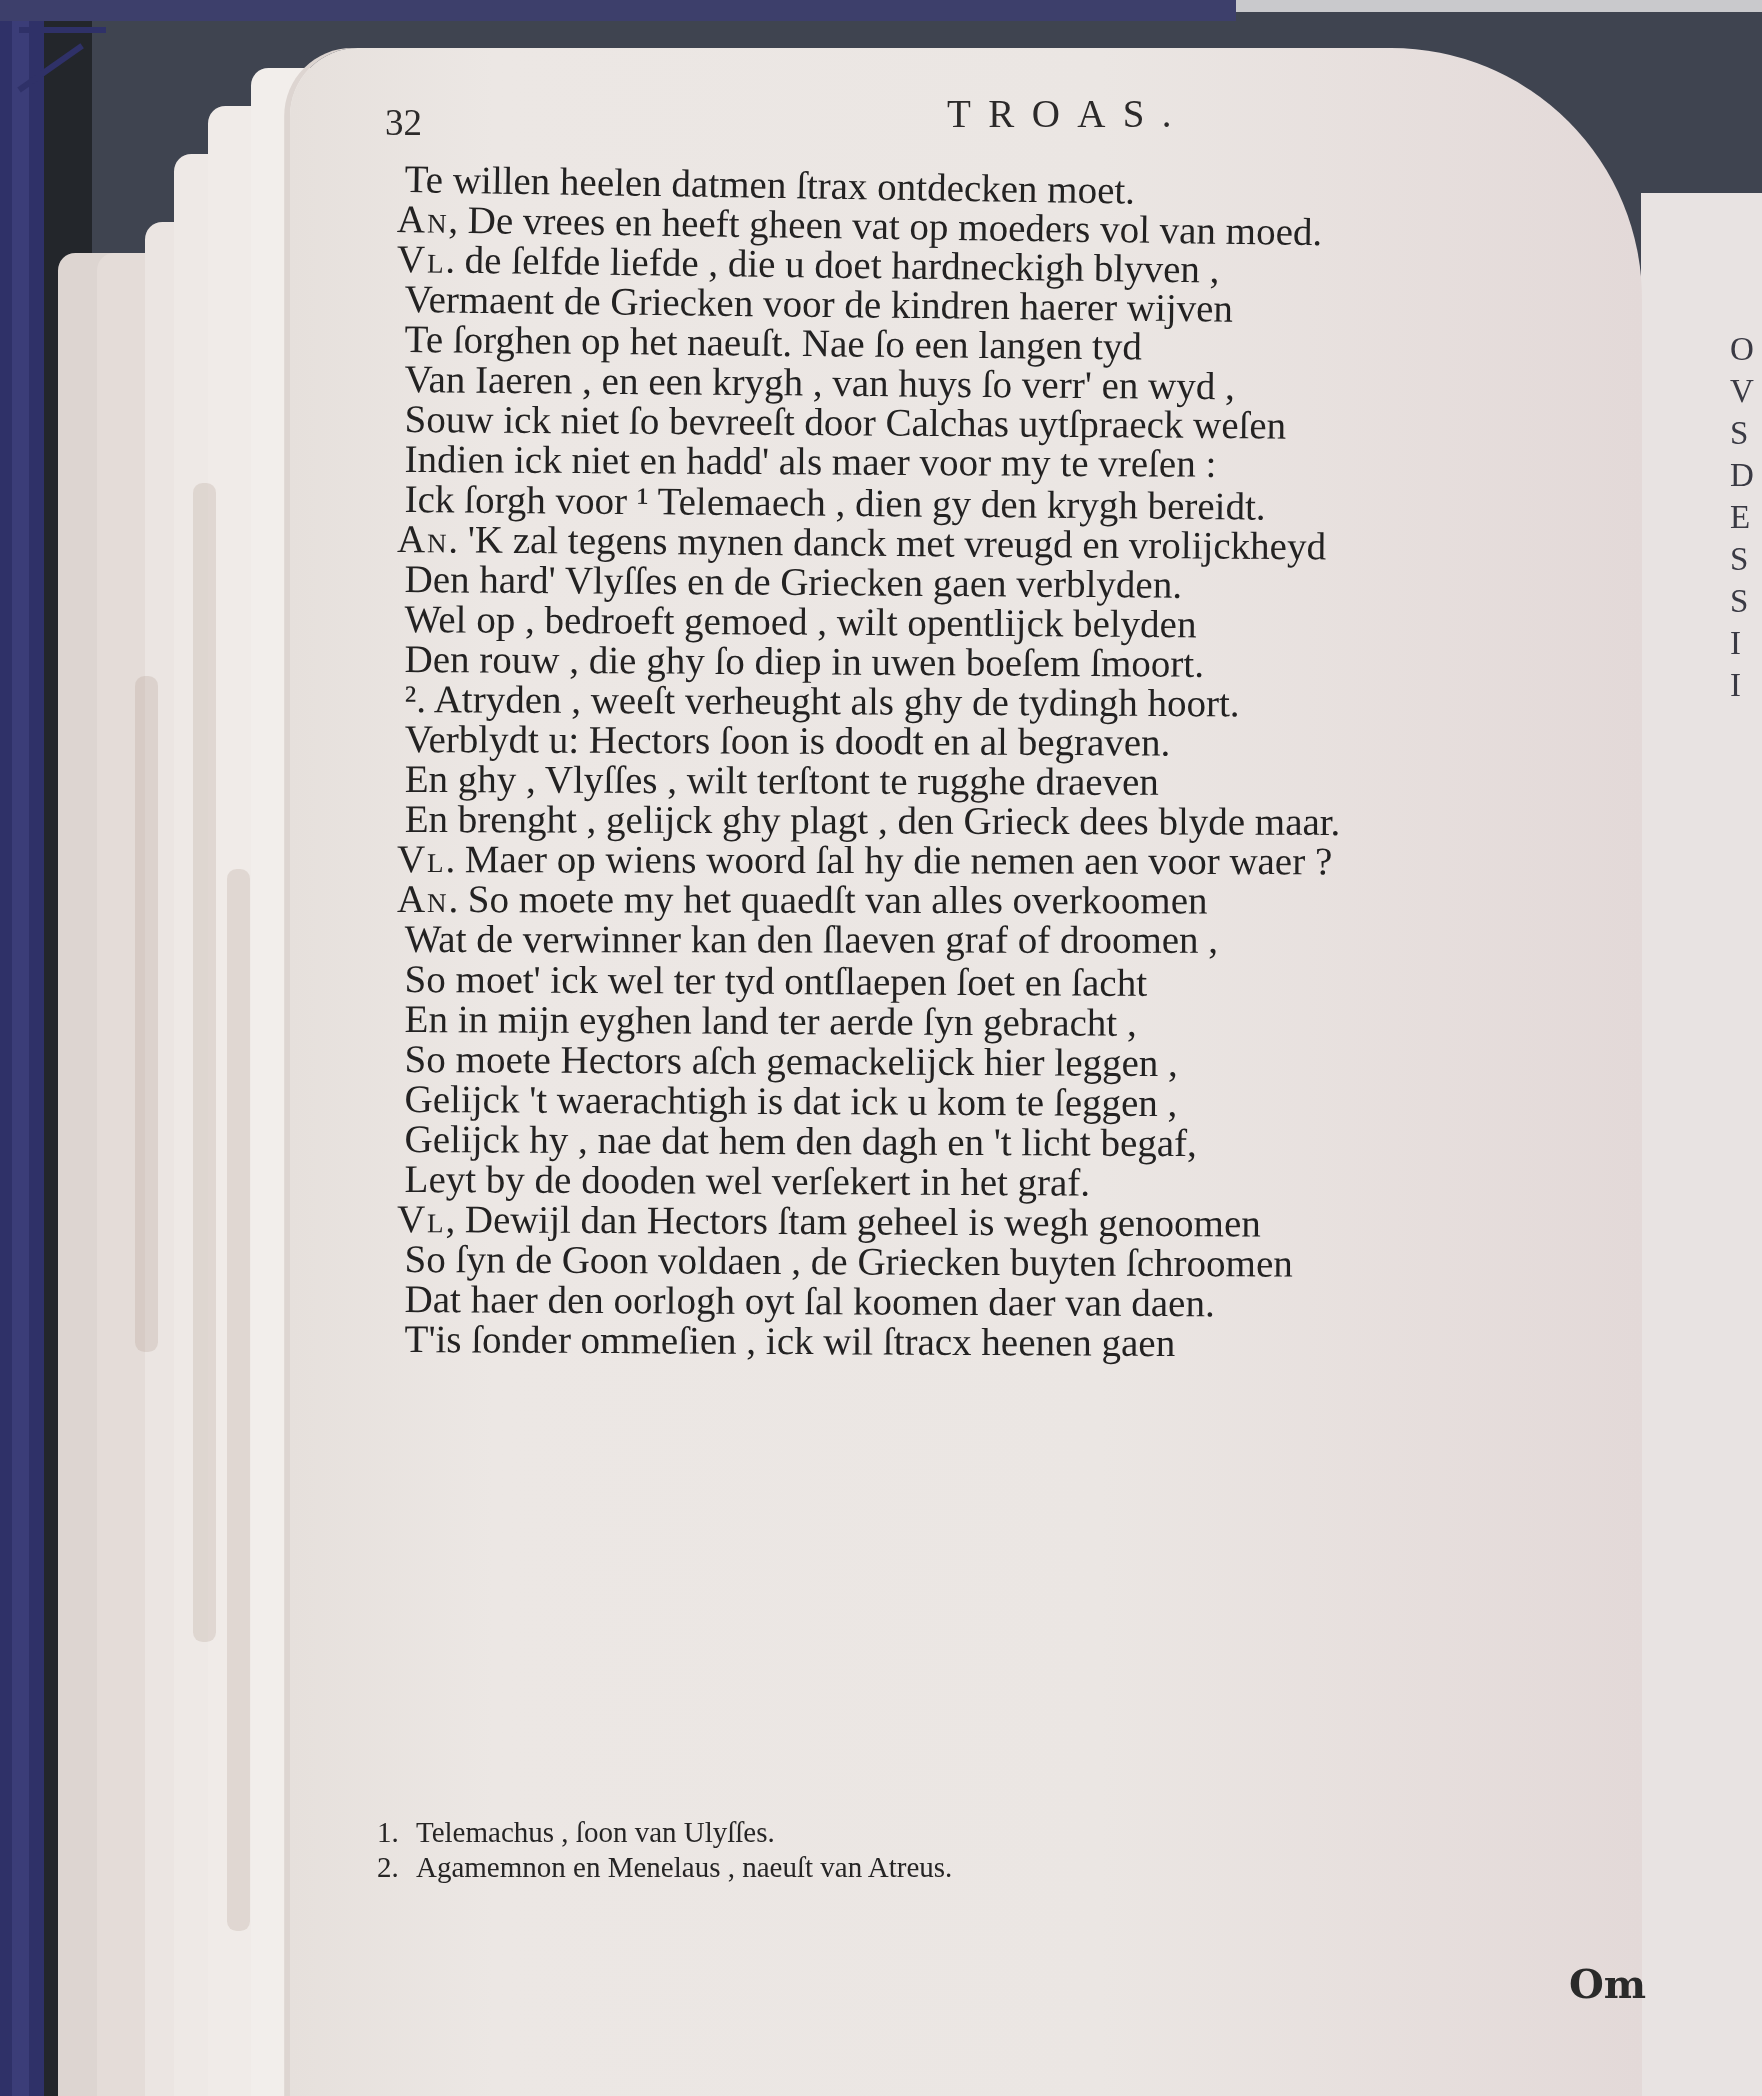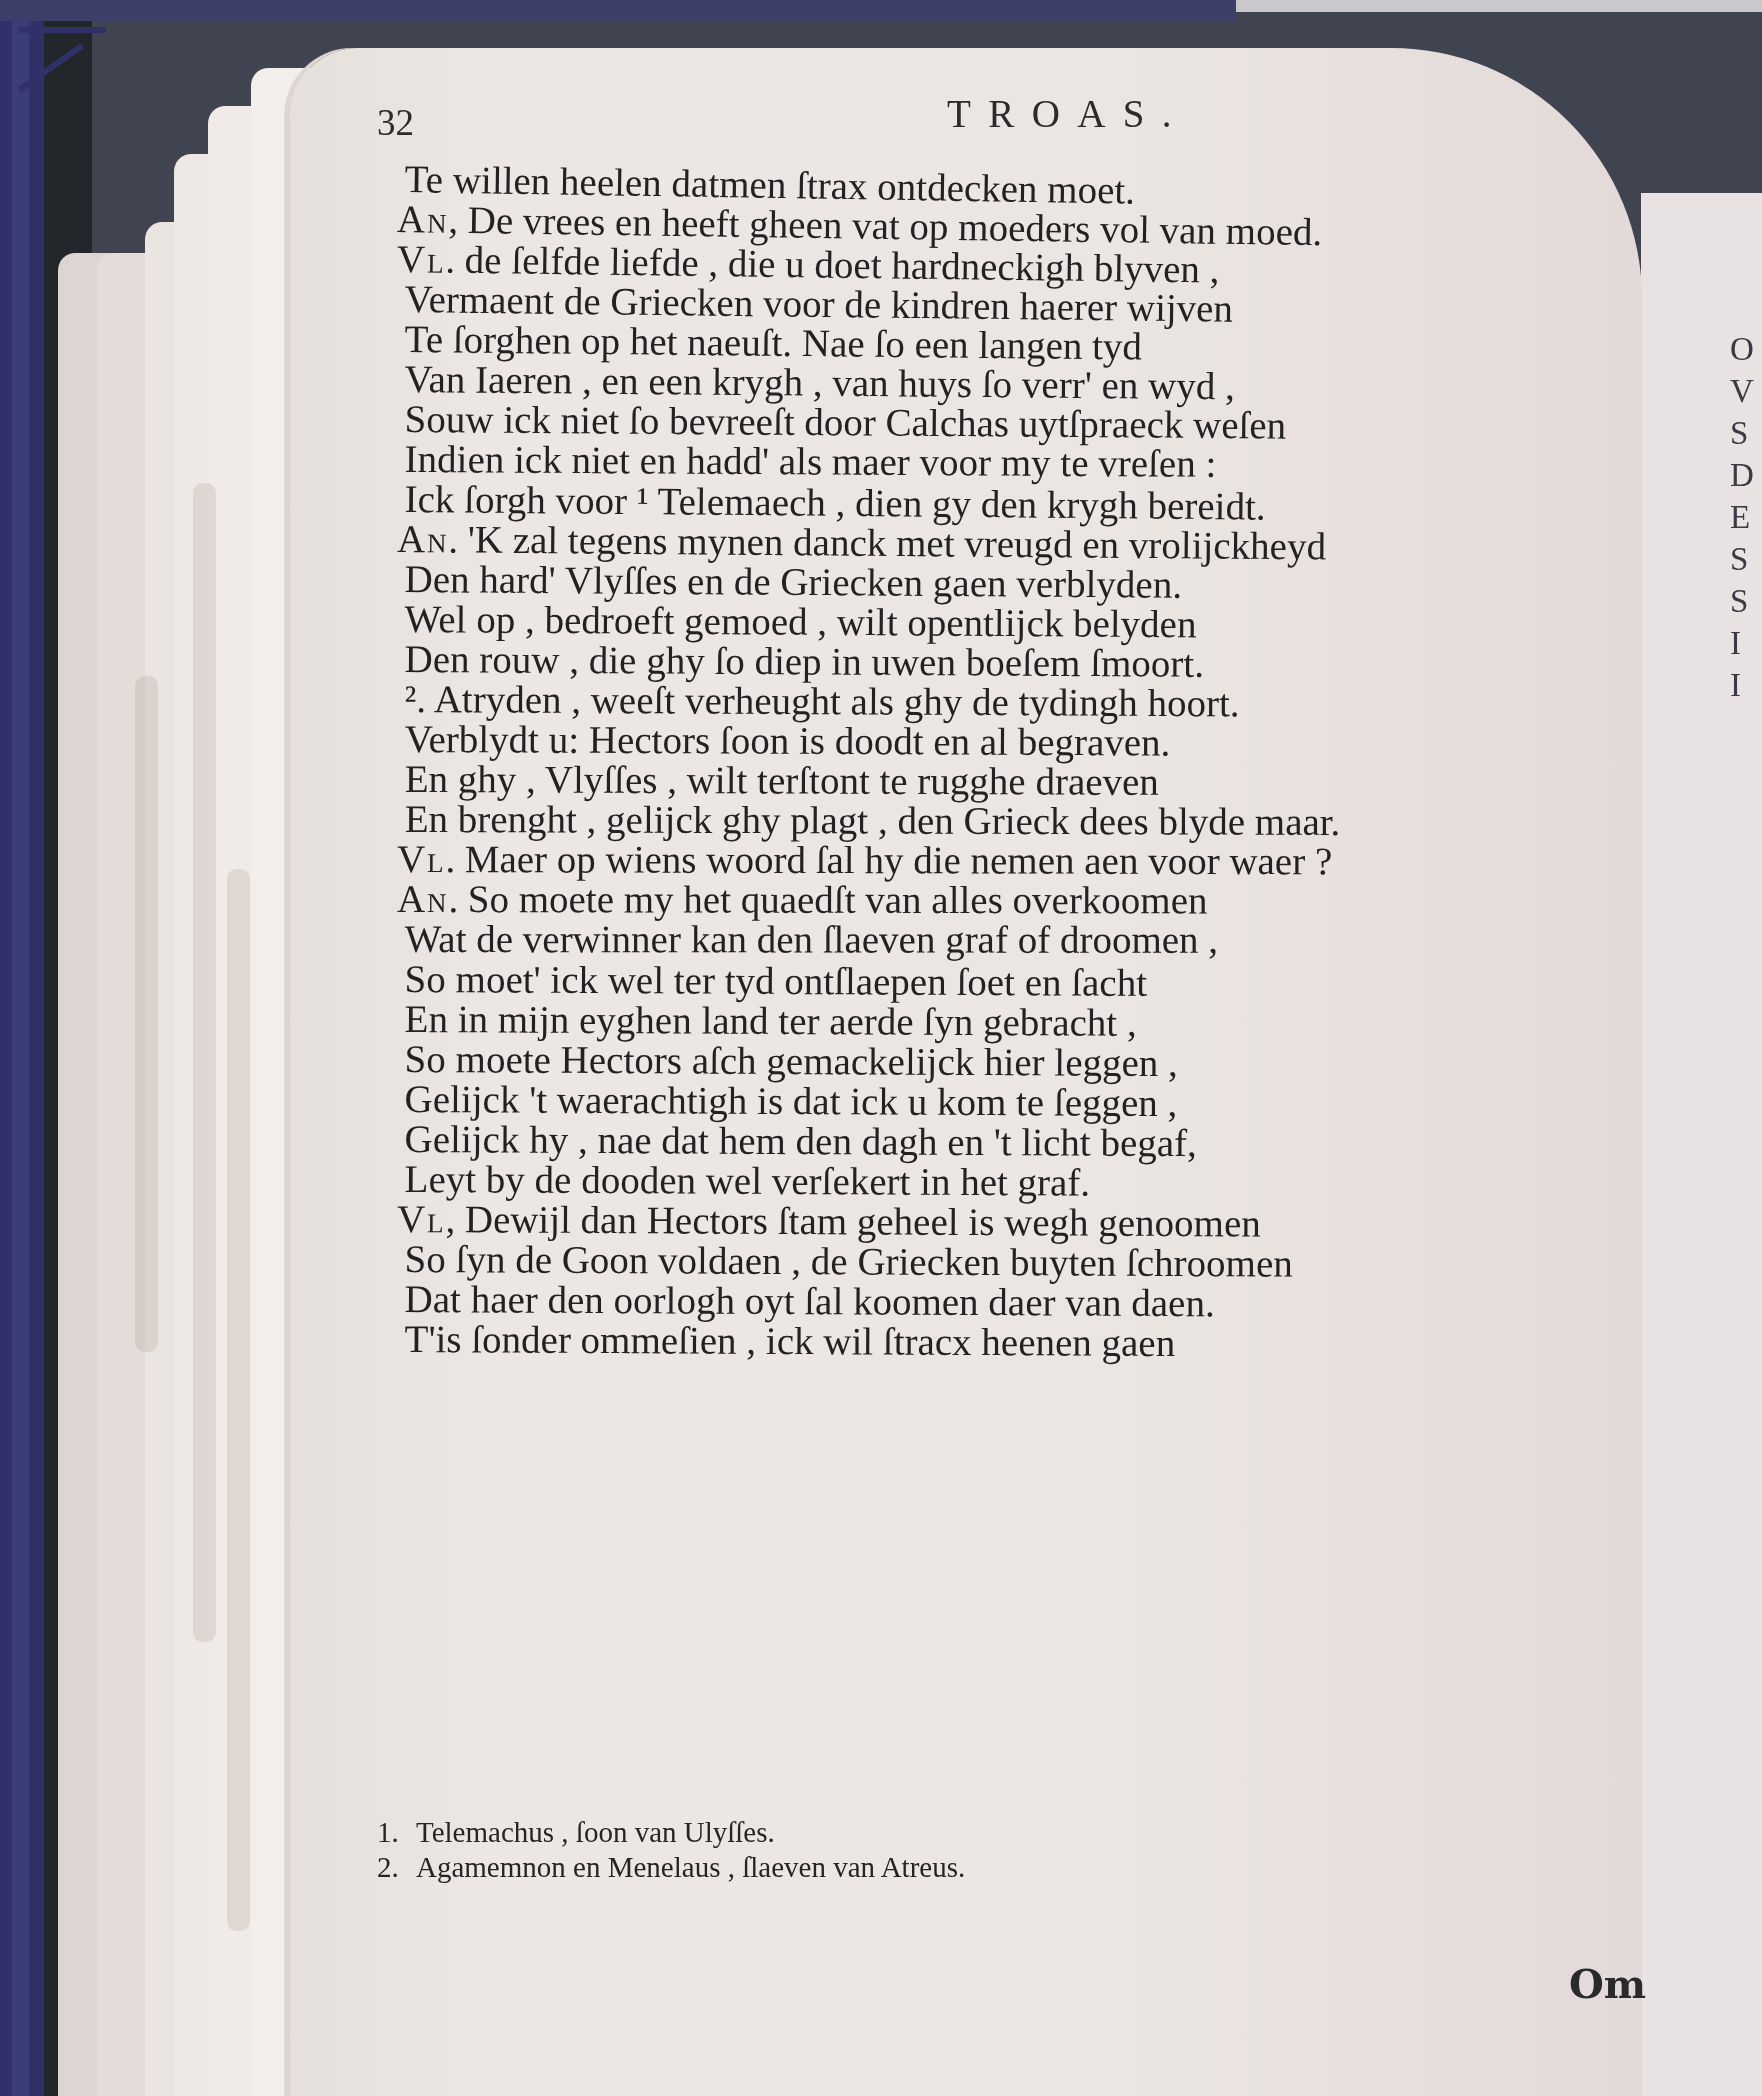--- a/index.html
+++ b/index.html
@@ -35,21 +35,21 @@
   .right-page .letters span { display: block; }
 
   
   .page {
     position: absolute; left: 290px; top: 48px; width: 1352px; height: 2048px;
     background: linear-gradient(90deg, #e6e0dc 0%, #ece7e4 15%, #ebe6e3 60%, #e3d9d8 100%);
     border-radius: 68px 251px 0 0;
     box-shadow: -5.8px 0 0 #ddd5d1;
   }
   .page-header { position: absolute; left: 87px; top: 43px; width: 1255px; height: 58px; }
-  .page-number { position: absolute; left: 0; top: 9.7px; font-size: 37px; color: #2c2a2a; }
+  .page-number { position: absolute; left: 8px; top: 9.7px; font-size: 37px; color: #2c2a2a; }
   .running-title { position: absolute; left: 570px; top: 0; font-size: 39px; letter-spacing: 17.4px; color: #2c2a2a; }
 
   .verse { position: absolute; left: 63px; top: 111px; width: 1255px; margin-left: 44px; }
   .line {
     display: block; white-space: nowrap; font-size: 39px; line-height: 40px; color: #232222;
     transform-origin: left center;
   }
   .speaker { font-variant: small-caps; letter-spacing: 1.9px; margin-right: 7.7px; }
 
   .footnotes { position: absolute; left: 87px; top: 1767px; width: 1159px; }
@@ -122,21 +122,21 @@
       <span class="line" style="transform: rotate(0.3deg);"><span class="speaker"></span><span>Gelijck hy , nae dat hem den dagh en 't licht begaf,</span></span>
       <span class="line" style="transform: rotate(0.3deg);"><span class="speaker"></span><span>Leyt by de dooden wel verſekert in het graf.</span></span>
       <span class="line" style="transform: rotate(0.3deg);"><span class="speaker">Vl,</span><span>Dewijl dan Hectors ſtam geheel is wegh genoomen</span></span>
       <span class="line" style="transform: rotate(0.3deg);"><span class="speaker"></span><span>So ſyn de Goon voldaen , de Griecken buyten ſchroomen</span></span>
       <span class="line" style="transform: rotate(0.3deg);"><span class="speaker"></span><span>Dat haer den oorlogh oyt ſal koomen daer van daen.</span></span>
       <span class="line" style="transform: rotate(0.3deg);"><span class="speaker"></span><span>T'is ſonder ommeſien , ick wil ſtracx heenen gaen</span></span>
     </div>
 
   <div class="footnotes">
     <span class="fn"><span class="num">1.</span><span>Telemachus , ſoon van Ulyſſes.</span></span>
-    <span class="fn"><span class="num">2.</span><span>Agamemnon en Menelaus , ſlaeven van Atreus.</span></span>
+    <span class="fn"><span class="num">2.</span><span>Agamemnon en Menelaus , naeuſt van Atreus.</span></span>
   </div>
 
   <span class="catchword">Om</span>
 </div>
 
 <div class="frame-left"></div>
 <div class="frame-left2"></div>
 <div class="frame-top"></div>
 <div class="frame-corner"></div>
 <div class="frame-corner d"></div>

